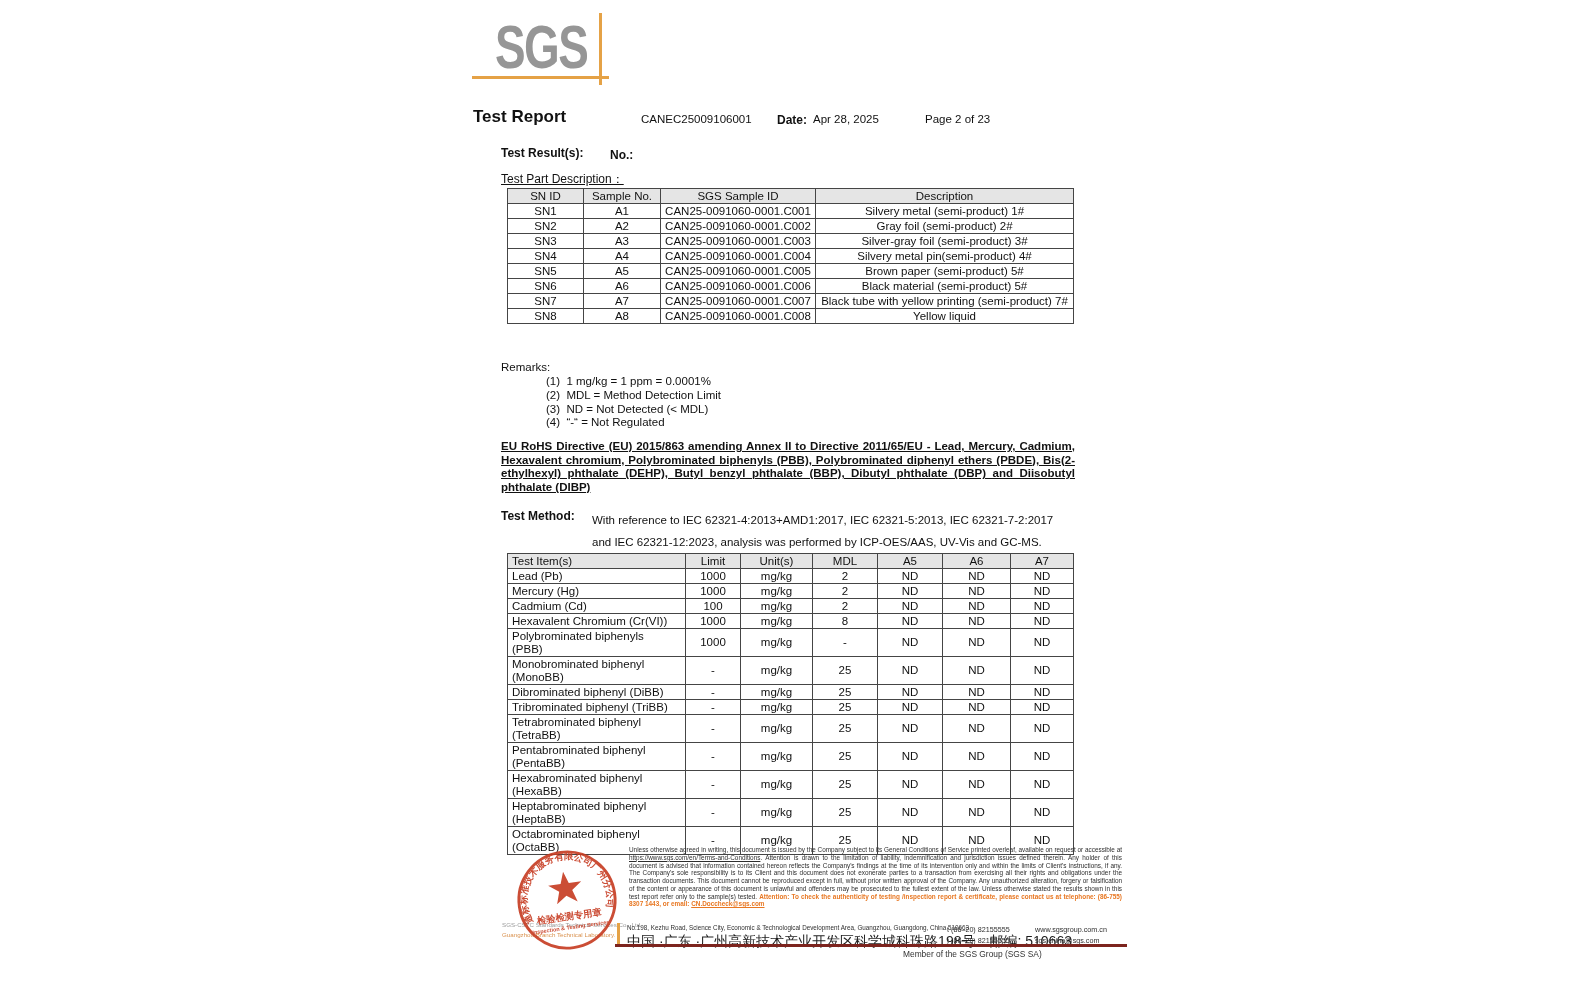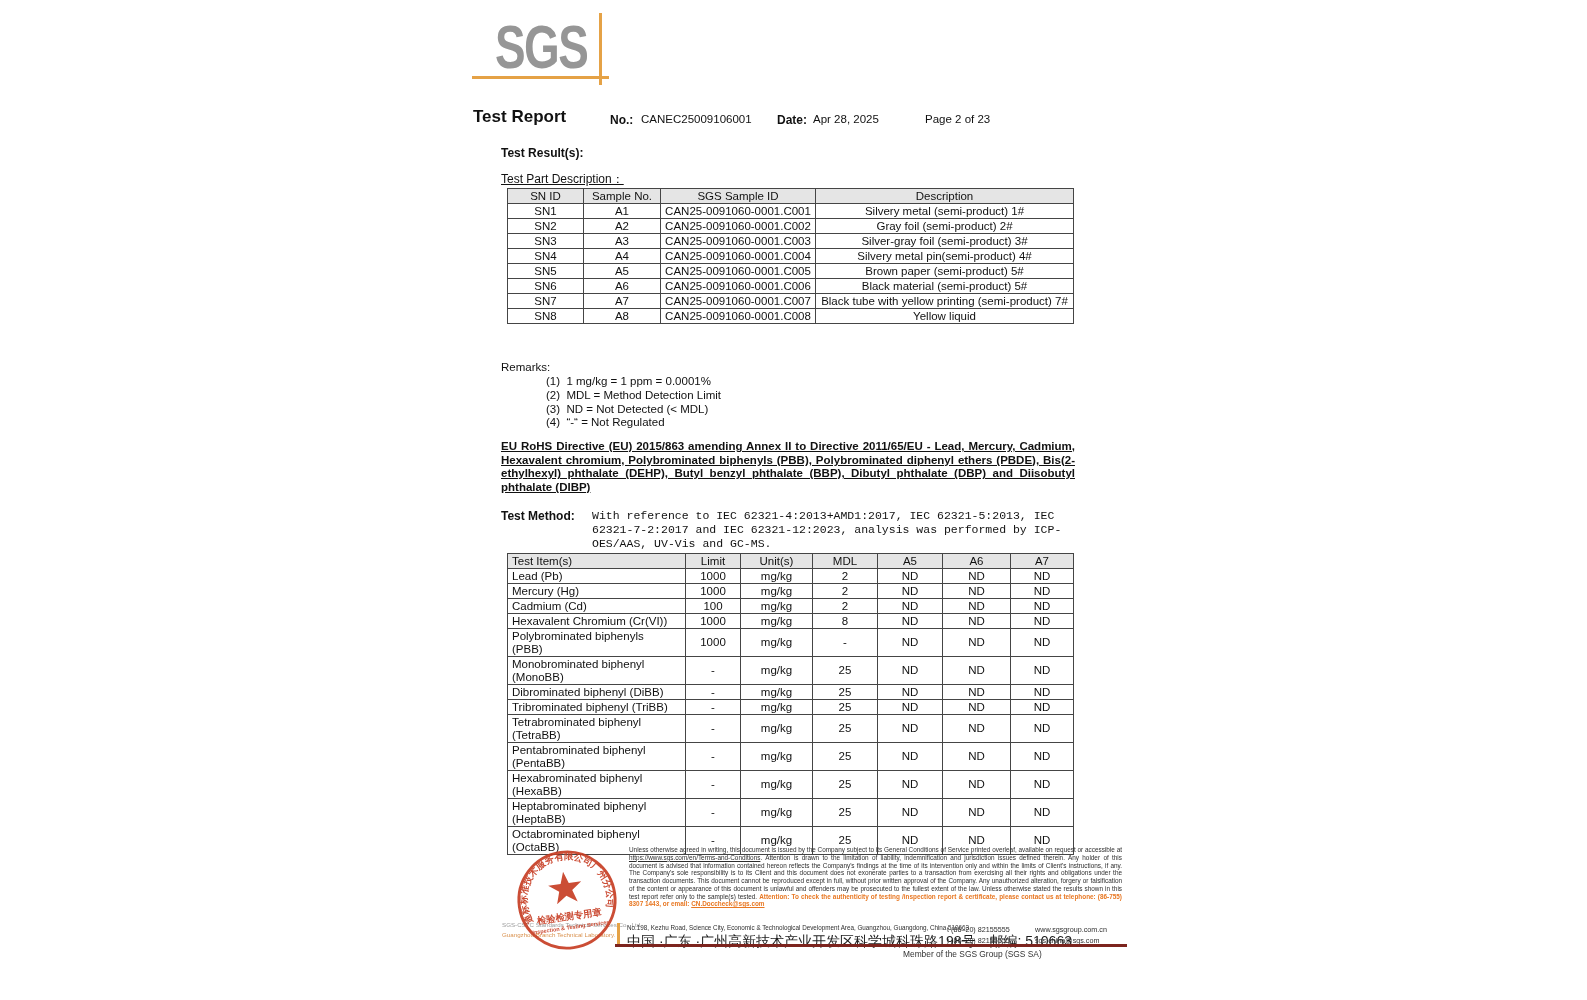--- a/index.html
+++ b/index.html
@@ -32,21 +32,21 @@
 
   
   .remarks-label{position:absolute;left:501px;top:361px;font-size:11.5px;color:#111;}
   .remarks-list{position:absolute;left:546px;top:375px;font-size:11.5px;line-height:13.8px;color:#111;}
 
   
   .directive{position:absolute;left:501px;top:440px;width:574px;font-size:11.5px;line-height:13.6px;
              font-weight:bold;text-decoration:underline;text-align:justify;color:#111;}
 
   .method-label{position:absolute;left:501px;top:509px;font-size:12px;font-weight:bold;color:#111;}
-  .method-text{position:absolute;left:592px;top:509px;width:472px;font-size:11.5px;line-height:14px;color:#111;font-family:Liberation Mono, monospace;}
+  .method-text{position:absolute;left:592px;top:509px;width:472px;font-size:11.5px;line-height:22px;color:#111;}
 
   
   .company-lines{position:absolute;left:502px;top:920px;font-size:6.2px;line-height:9.6px;color:#9a9a9a;width:150px;}
   .company-lines .l2{color:#d9914e;}
   .stamp{position:absolute;left:513px;top:848px;width:108px;height:104px;transform:rotate(-8deg);opacity:0.9;}
   .disclaimer{position:absolute;left:629px;top:846px;width:493px;font-size:6.4px;line-height:7.75px;
               color:#2e2e2e;text-align:justify;}
   .disclaimer .attn{color:#e87722;font-weight:bold;}
   .u{text-decoration:underline;}
   .addr-bar{position:absolute;left:617px;top:923px;width:3px;height:23px;background:#e5a246;}
@@ -62,21 +62,21 @@
 
 <div class="page">
 
   <div>
     <div class="logo-text">SGS</div>
     <div class="logo-vline"></div>
     <div class="logo-underline"></div>
   </div>
 
   <div class="report-title">Test Report</div>
-  <div class="hlabel" style="left:610px;">No.:</div>
+  <div class="hlabel" style="left:610px;margin-top:35px;">No.:</div>
   <div class="hvalue" style="left:641px;">CANEC25009106001</div>
   <div class="hlabel" style="left:777px;">Date:</div>
   <div class="hvalue" style="left:813px;">Apr 28, 2025</div>
   <div class="hvalue" style="left:925px;">Page 2 of 23</div>
 
   <div class="sec-label" style="left:501px;top:146px;">Test Result(s):</div>
   <div class="part-desc-label">Test Part Description：</div>
 
   <table class="doc-table t1">
     <colgroup>

